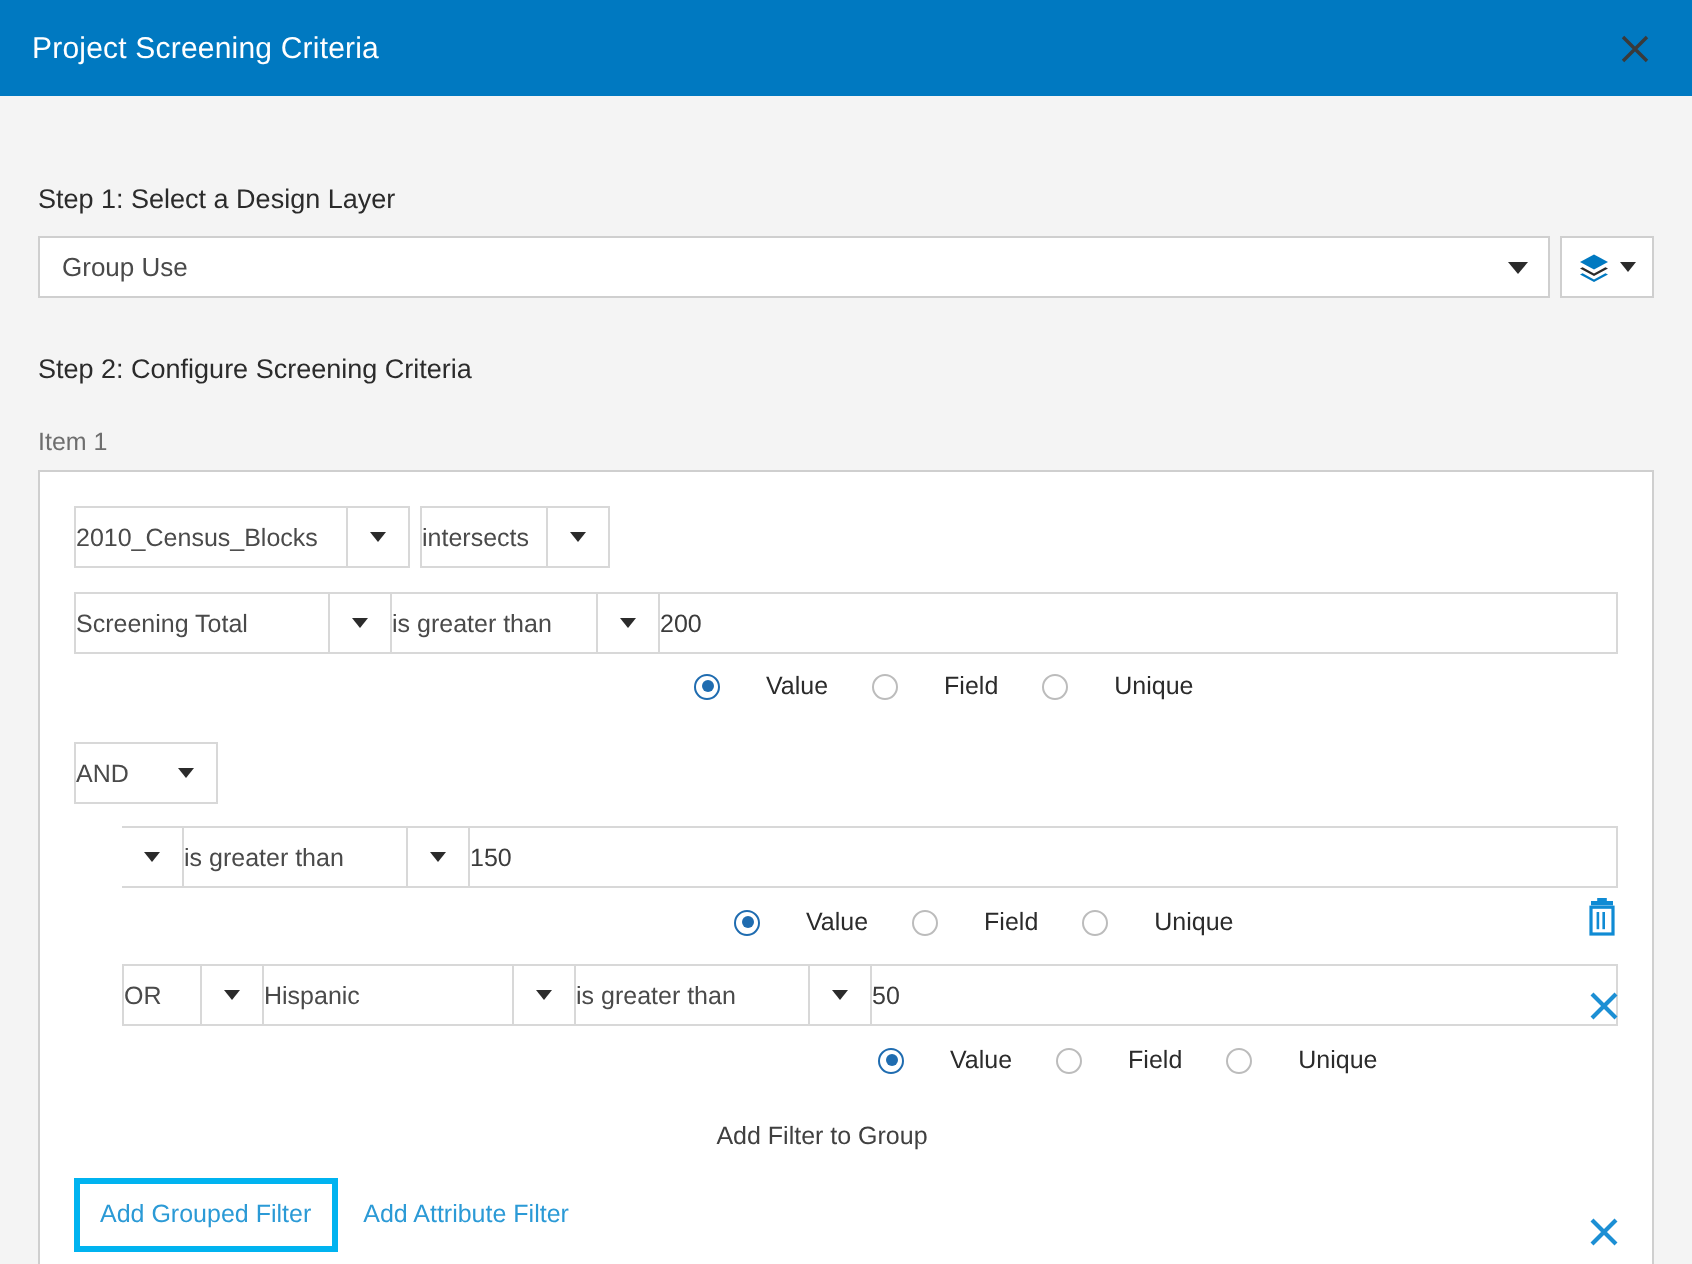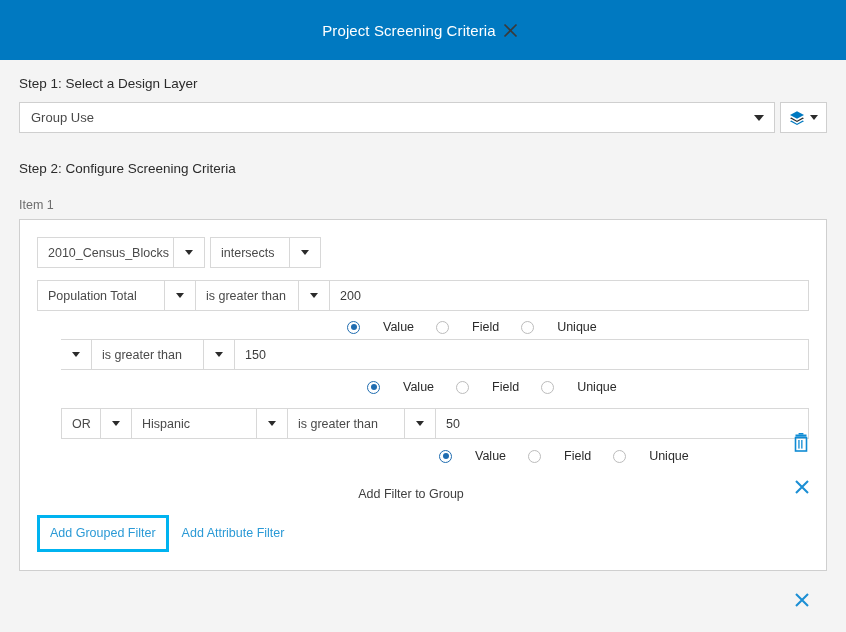--- a/index.html
+++ b/index.html
@@ -12,25 +12,25 @@
     background: #f4f4f4;
     font-family: "Liberation Sans", sans-serif;
     font-size: 13px;
     color: #323232;
     overflow: hidden;
     position: relative;
   }
 
   
   .titlebar {
-    height: 60px;
+    height: 48px;
     background: #0079c1;
     display: flex;
     align-items: center;
-    justify-content: center;
+    justify-content: space-between;
     padding: 0 14px 0 16px;
     box-sizing: border-box;
   }
   .titlebar-title {
     color: #ffffff;
     font-size: 15px;
     letter-spacing: .1px;
   }
   .close-btn {
     width: 30px;
@@ -44,21 +44,21 @@
   .close-btn svg { display: block; }
 
   
   .content {
     padding: 0 19px;
     box-sizing: border-box;
   }
   .step-label {
     font-size: 13.5px;
     color: #2b2b2b;
-    margin-top: 16px;
+    margin-top: 44px;
     margin-bottom: 11px;
   }
   .step-label.second { margin-top: 28px; margin-bottom: 12px; }
 
   
   .layer-row {
     display: flex;
     gap: 5px;
     align-items: stretch;
   }
@@ -121,21 +121,21 @@
   
   .cell {
     height: 31px;
     border: 1px solid #d8d8d8;
     background: #ffffff;
     box-sizing: border-box;
     display: flex;
     align-items: center;
     font-size: 12.5px;
     color: #4a4a4a;
-    padding: 0 10px;
+    padding: 0 0;
     white-space: nowrap;
     overflow: hidden;
     cursor: pointer;
   }
   .cell.arrow {
     width: 31px;
     padding: 0;
     justify-content: center;
     border-left: none;
   }
@@ -147,21 +147,21 @@
   }
 
   .group-row {
     display: flex;
     align-items: center;
   }
 
   
   .source-row { margin-bottom: 12px; }
   .source-name { width: 137px; }
-  .source-rel  { width: 80px; }
+  .source-rel  { width: 64px; }
 
   
   .filter-row-1 { margin-bottom: 4px; }
   .f1-field { width: 128px; }
   .f1-op    { width: 103px; }
   .f1-val   { width: 191px; }
 
   
   .radio-row {
     display: flex;
@@ -309,21 +309,21 @@
       <div class="cell arrow">
         <span class="caret sm"></span>
       </div>
       <div class="cell source-rel" style="margin-left:5px;">intersects</div>
       <div class="cell arrow">
         <span class="caret sm"></span>
       </div>
     </div>
 
     <div class="group-row filter-row-1">
-      <div class="cell f1-field">Population Total</div>
+      <div class="cell f1-field">Screening Total</div>
       <div class="cell arrow">
         <span class="caret sm"></span>
       </div>
       <div class="cell joined f1-op">is greater than</div>
       <div class="cell arrow">
         <span class="caret sm"></span>
       </div>
       <div class="cell joined f1-val value-input">200</div>
     </div>
 
@@ -335,20 +335,26 @@
       <div class="radio-item">
         <span class="radio"></span>
         <span class="radio-label">Field</span>
       </div>
       <div class="radio-item">
         <span class="radio"></span>
         <span class="radio-label">Unique</span>
       </div>
     </div>
 
+    <div class="and-dropdown">
+      <div class="cell">
+        <span class="txt">AND</span>
+        <span class="caret sm" style="margin-right:11px;"></span>
+      </div>
+    </div>
 
     <div class="group-row nested">
       <div class="cell arrow">
         <span class="caret sm"></span>
       </div>
       <div class="cell joined f2-op">is greater than</div>
       <div class="cell arrow">
         <span class="caret sm"></span>
       </div>
       <div class="cell joined f2-val value-input">150</div>

